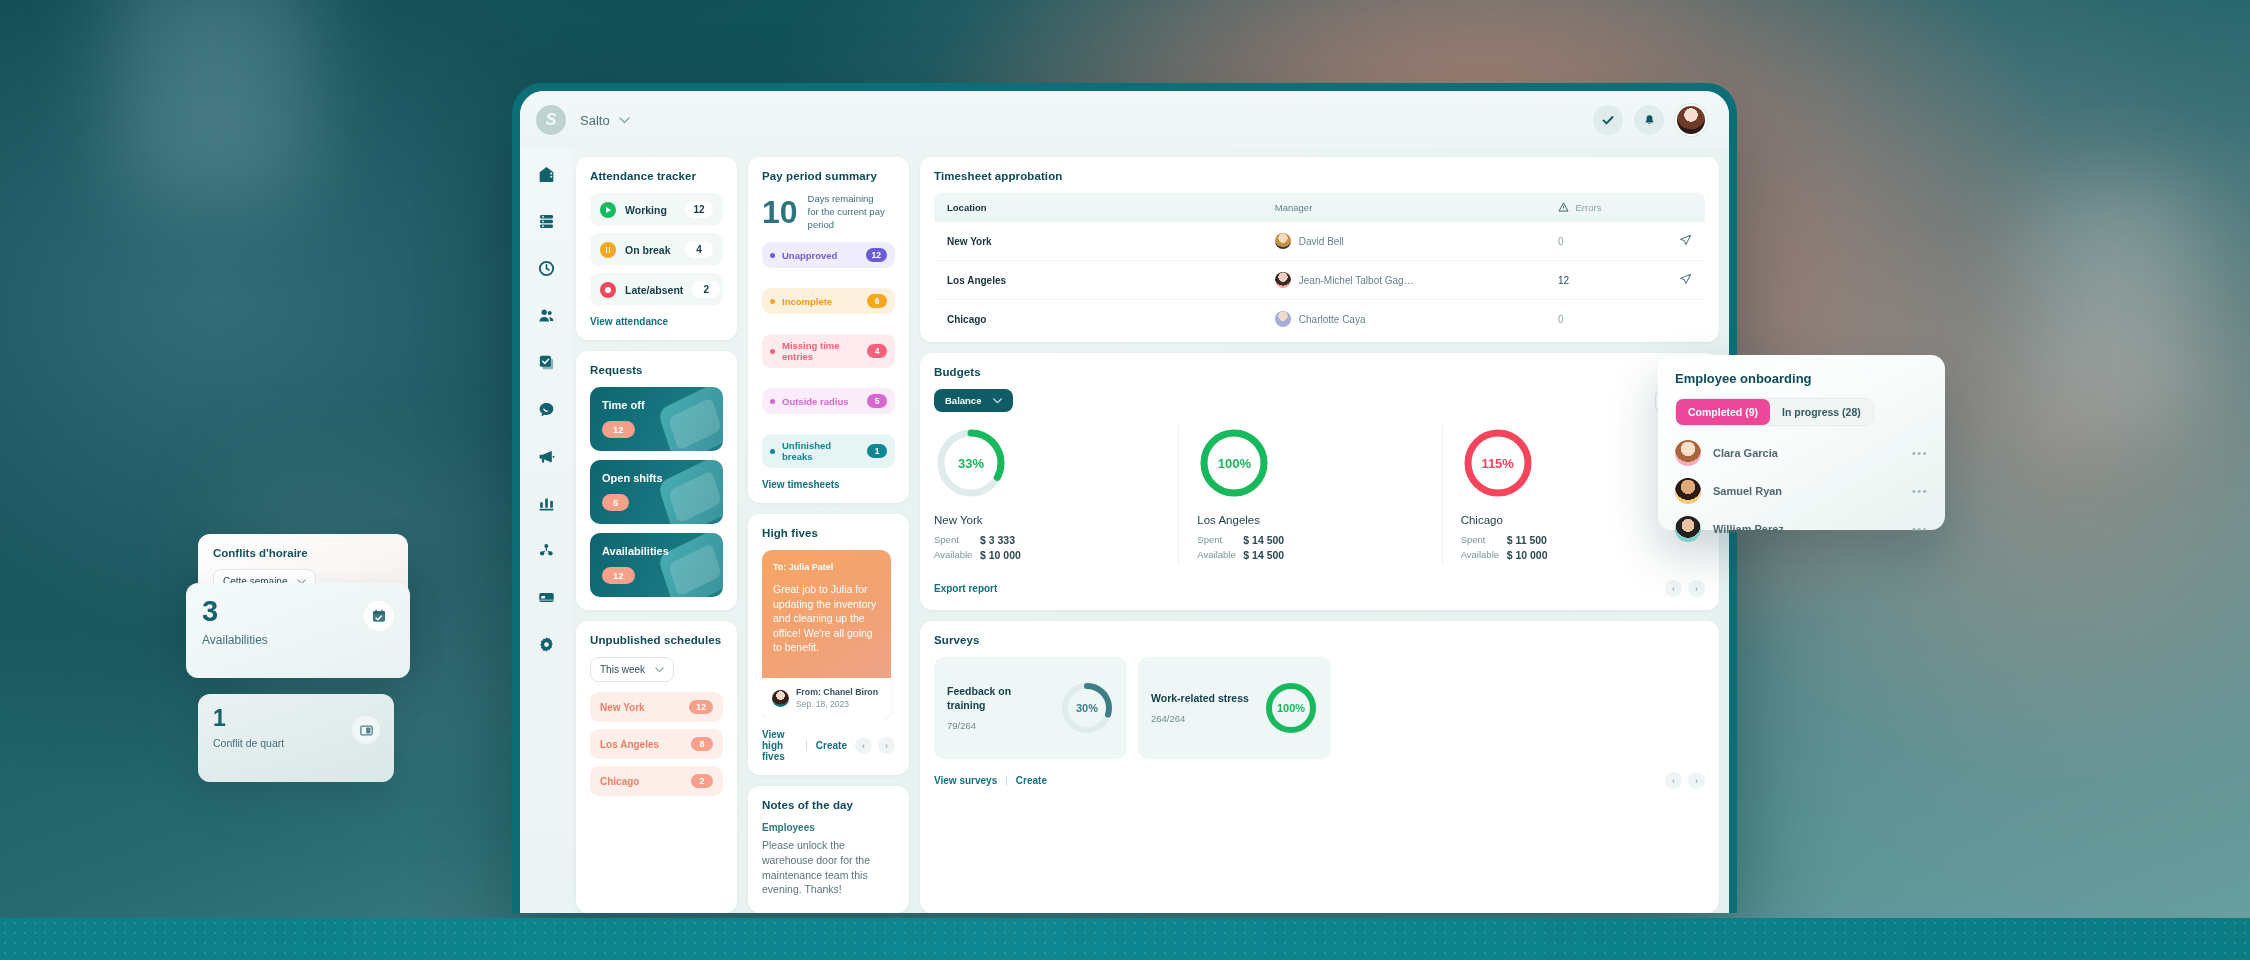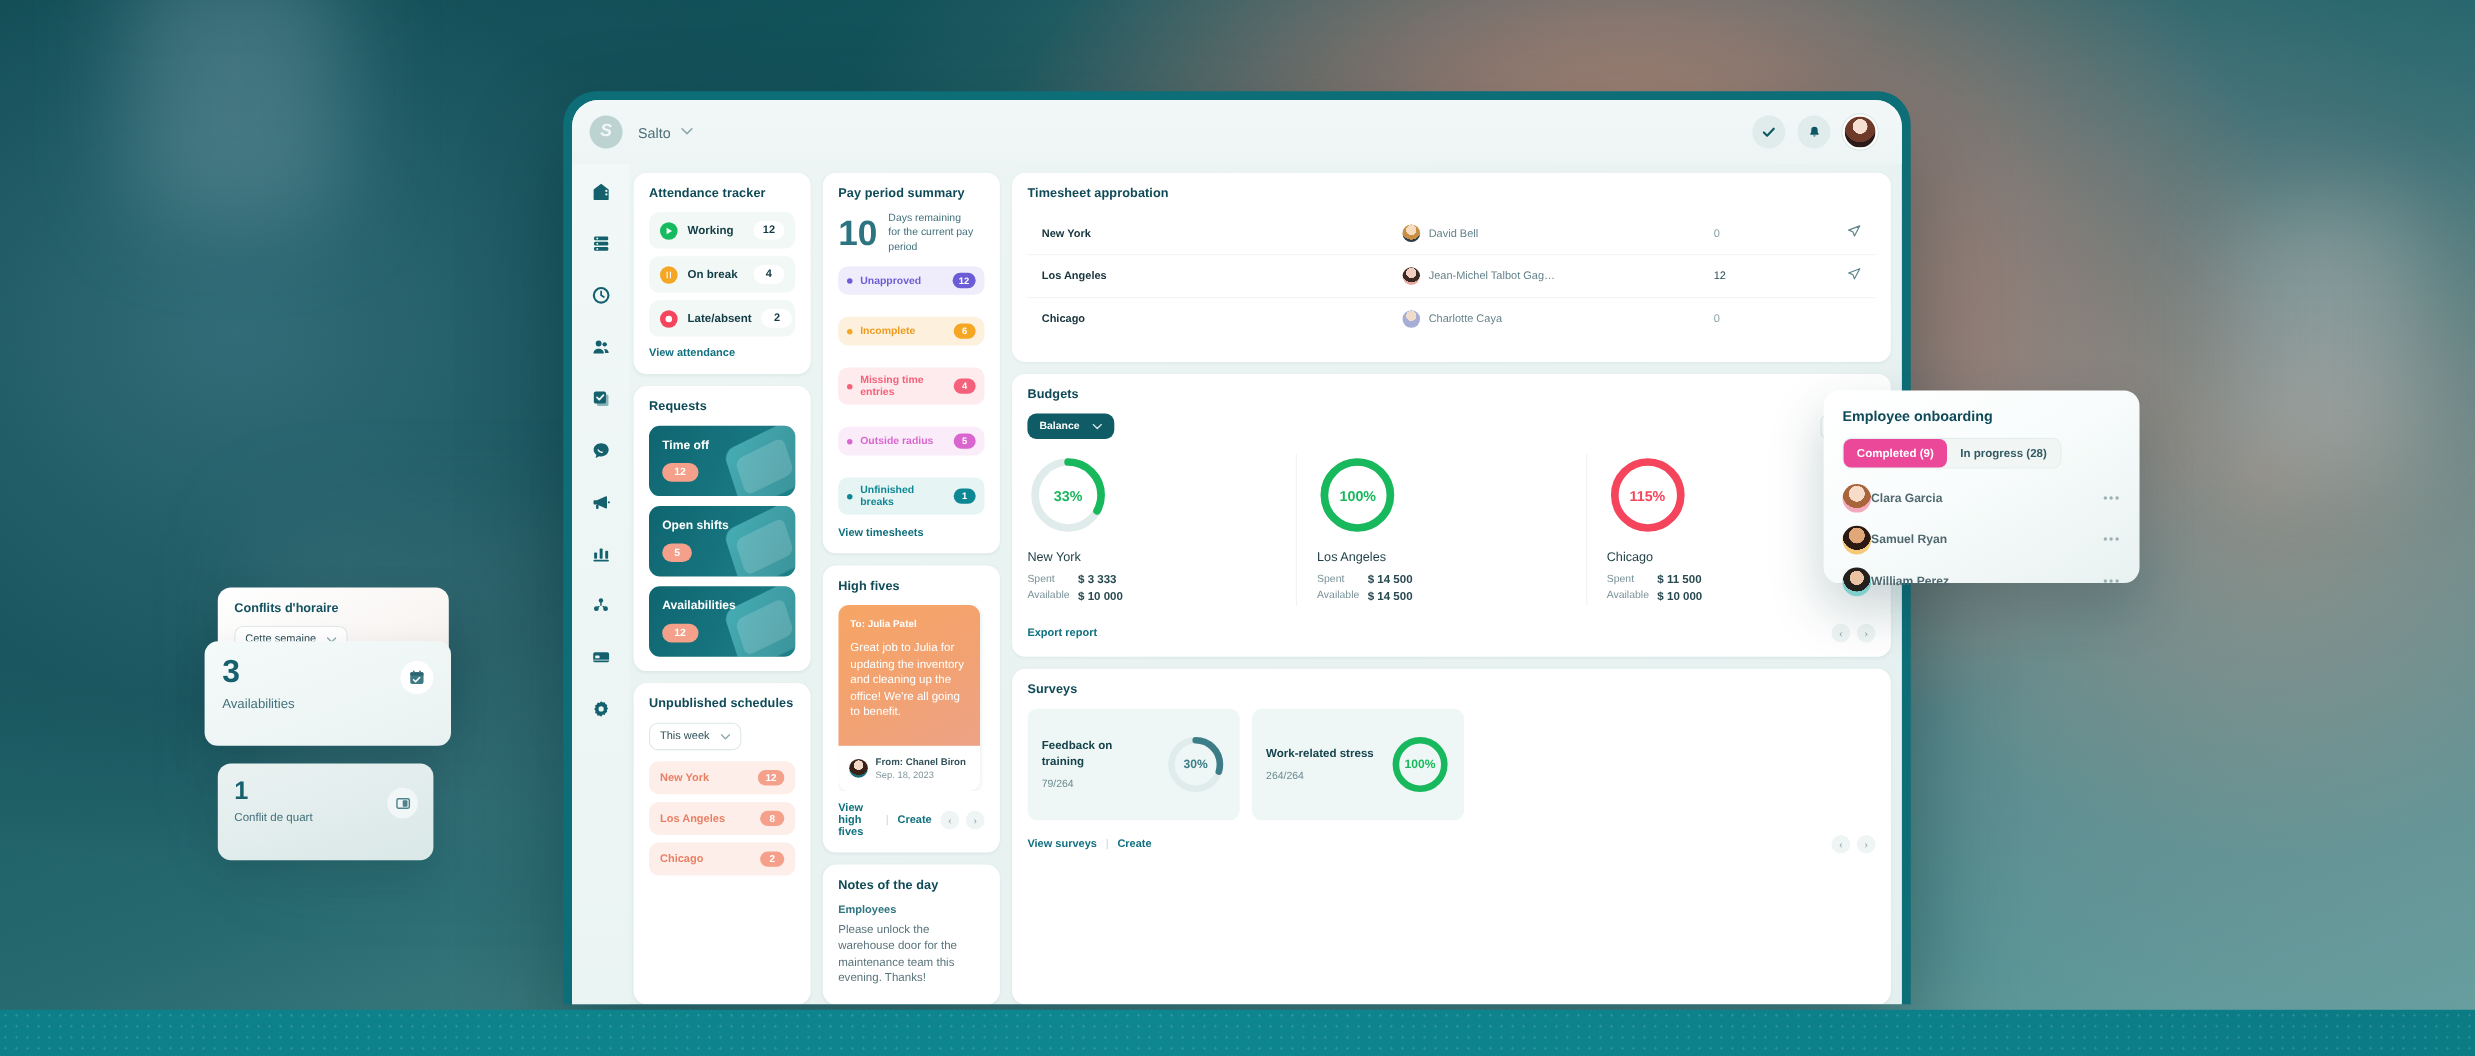--- a/index.html
+++ b/index.html
@@ -306,21 +306,21 @@
     width: 287px; height: 175px;
     padding: 16px 17px;
     border-radius: 14px;
     background: linear-gradient(150deg, #ffffff 0%, #fafdfd 40%, #e8f2f0 100%);
     box-shadow: 0 22px 48px rgba(10,50,58,0.22);
   }
   #onboarding .ob-title { font-size: 13px; font-weight: 700; color:#0e4a57; margin-bottom: 12px; }
   .ob-tabs { display:inline-flex; border-radius: 8px; background:#f1f6f5; border:1px solid #e6eeed; margin-bottom: 14px; }
   .ob-tab { font-size: 10.5px; font-weight:700; padding: 7px 12px; color:#325a63; }
   .ob-tab.active { background:#ec4899; color:#fff; border-radius: 7px; }
-  .ob-person { display:flex; align-items:center; margin-bottom: 12px; }
+  .ob-person { display:flex; align-items:center; gap: 12px; margin-bottom: 12px; }
   .ob-avatar { width: 26px; height:26px; border-radius: 50%; flex:0 0 26px; overflow:hidden; }
   .ob-name { font-size: 11px; font-weight:700; color:#50686f; }
   .ob-dots { margin-left:auto; color:#9db0b5; letter-spacing: 1.5px; font-size: 11px; }
 
   #conflicts {
     position: absolute; left: 198px; top: 534px;
     width: 210px; height: 98px;
     padding: 13px 15px;
     border-radius: 12px;
     background: linear-gradient(150deg,#ffffff 0%, #f9f6f4 60%, #f2ece9 100%);
@@ -630,22 +630,34 @@
 
               <div class="card" style="flex:1">
                 <div class="card-title">Notes of the day</div>
                 <div class="note-head">Employees</div>
                 <div class="note-text">Please unlock the warehouse door for the maintenance team this evening. Thanks!</div>
               </div>
             </div>
 
             <div class="col">
 
-              <div class="card" style="padding-bottom:20px">
+              <div class="card" style="padding-bottom:4px">
                 <div class="card-title">Timesheet approbation</div>
+                <div class="tbl-head">
+                  <div class="c-loc">Location</div>
+                  <div class="c-mgr">Manager</div>
+                  <div class="c-err">
+                    <svg width="11" height="10" viewBox="0 0 12 11" fill="none" style="vertical-align:-1px;margin-right:4px">
+                        <path d="M6 1L11 10H1L6 1z" stroke="#3e6670" stroke-width="1.1" stroke-linejoin="round"></path>
+                        <path d="M6 4.6v2.1" stroke="#3e6670" stroke-width="1.1" stroke-linecap="round"></path>
+                      </svg>
+                    <span>Errors</span>
+                  </div>
+                  <div class="c-act"></div>
+                </div>
 
                 <div class="tbl-row">
                   <div class="c-loc">New York</div>
                   <div class="c-mgr">
                     <span class="mgr-avatar" style="background:radial-gradient(circle at 50% 32%, #f5dbc0 0 34%, #c78f44 35% 64%, #2e3b4a 65% 100%)"></span>
                     <span class="ellip">David Bell</span>
                   </div>
                   <div class="c-err">0</div>
                   <div class="c-act">
                     <svg width="13" height="13" viewBox="0 0 14 14" fill="none">

